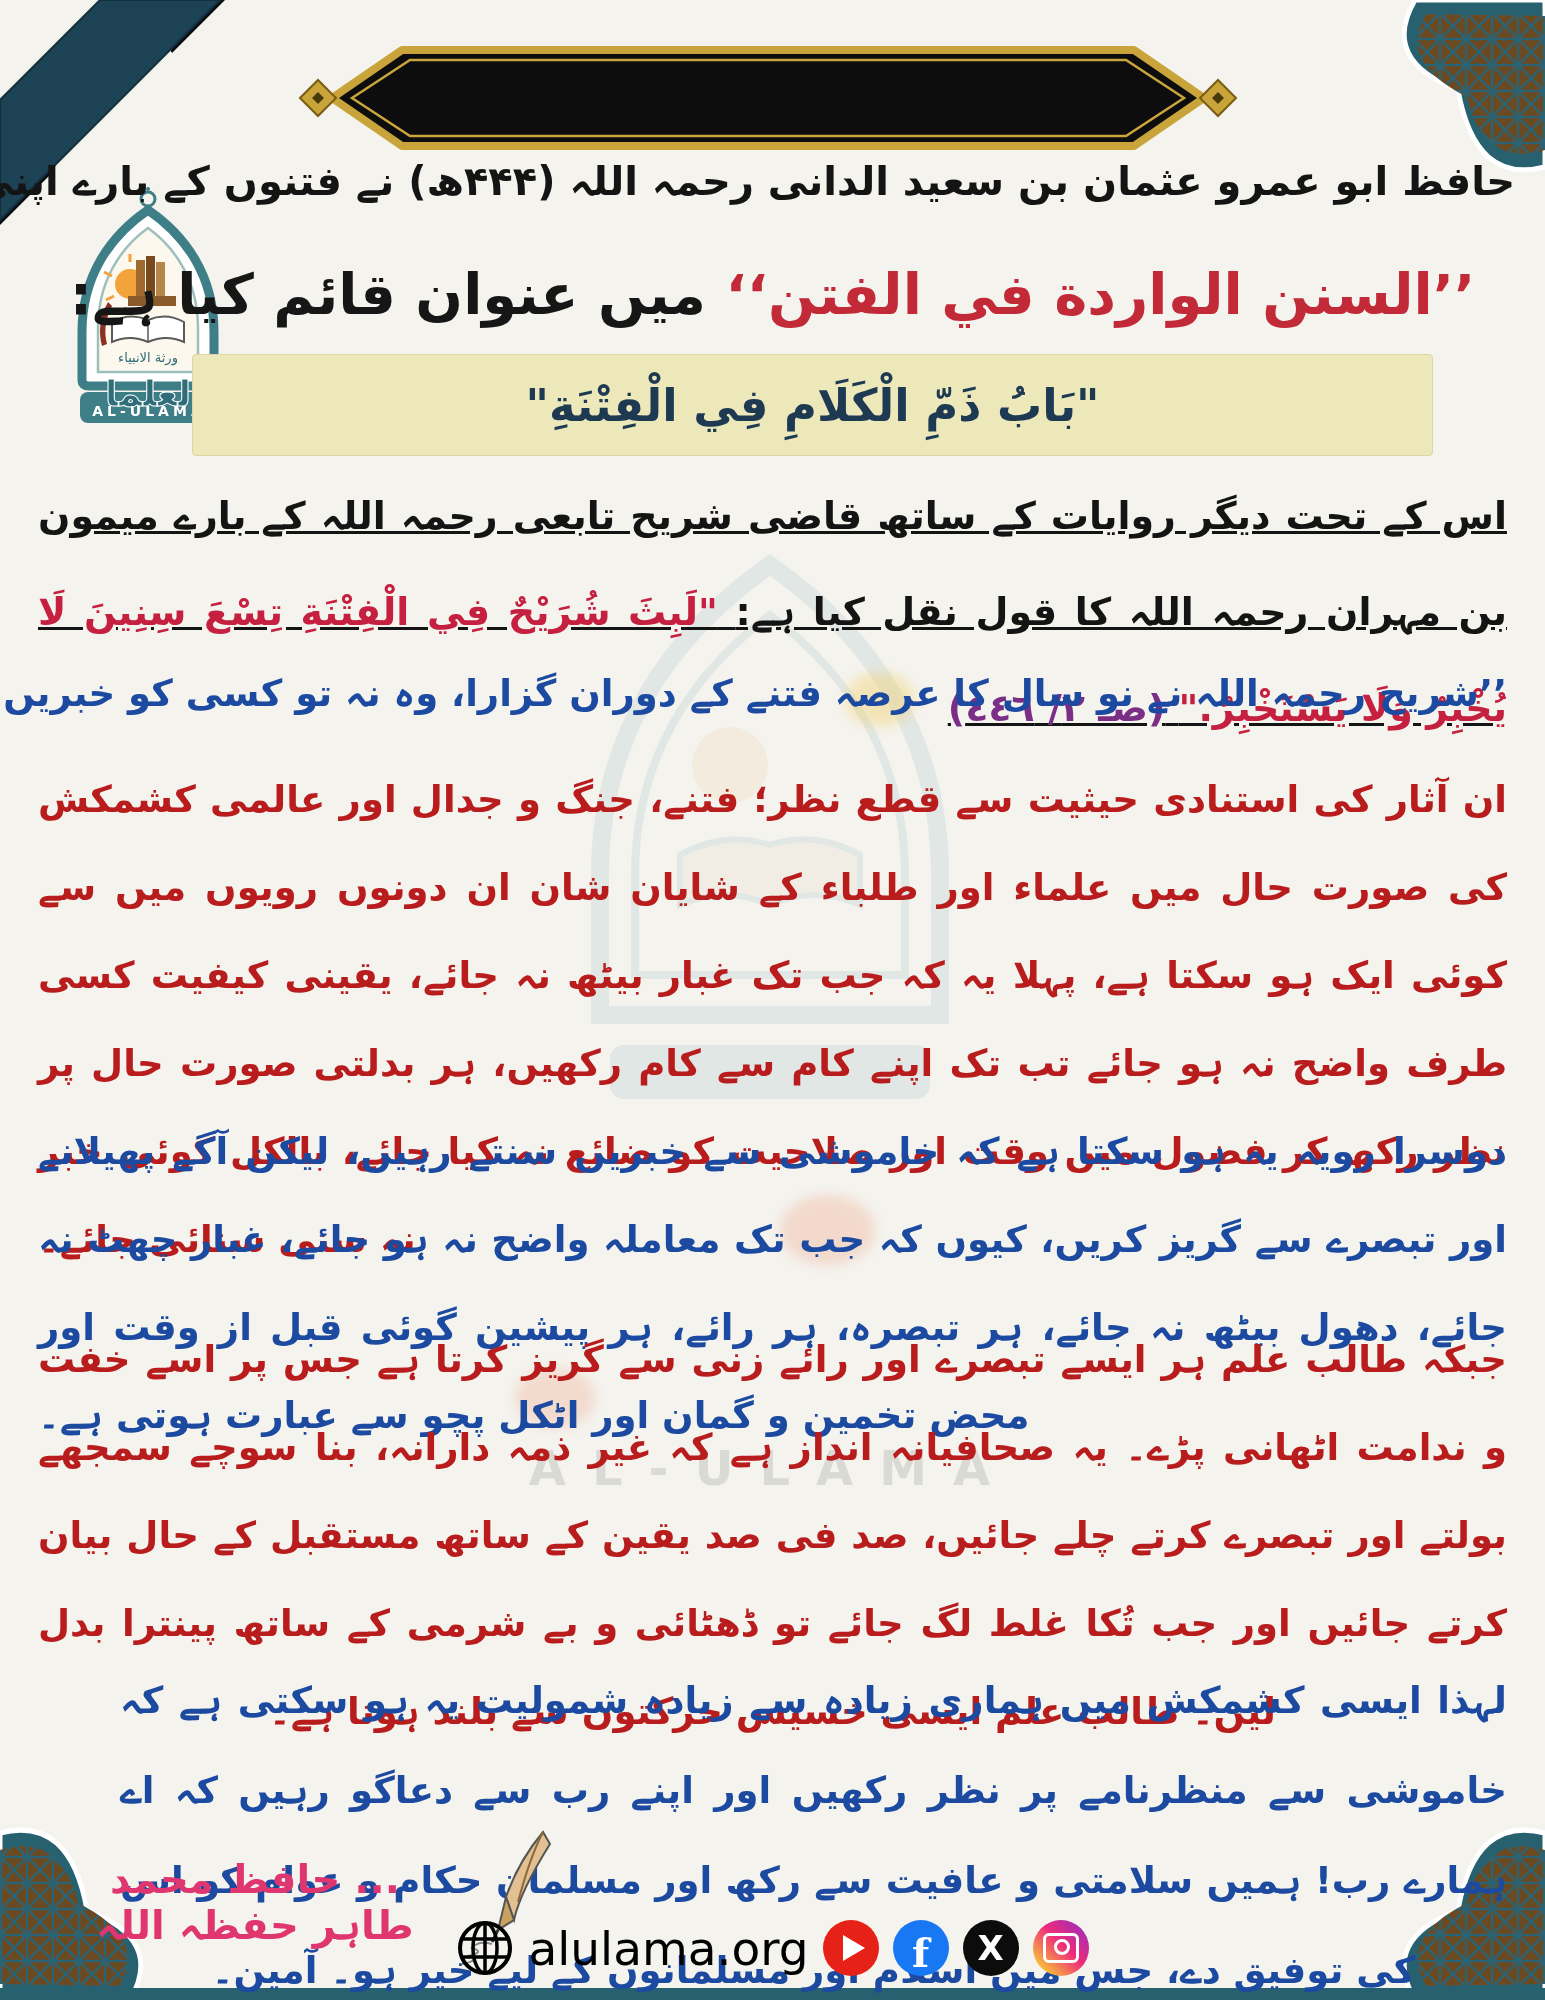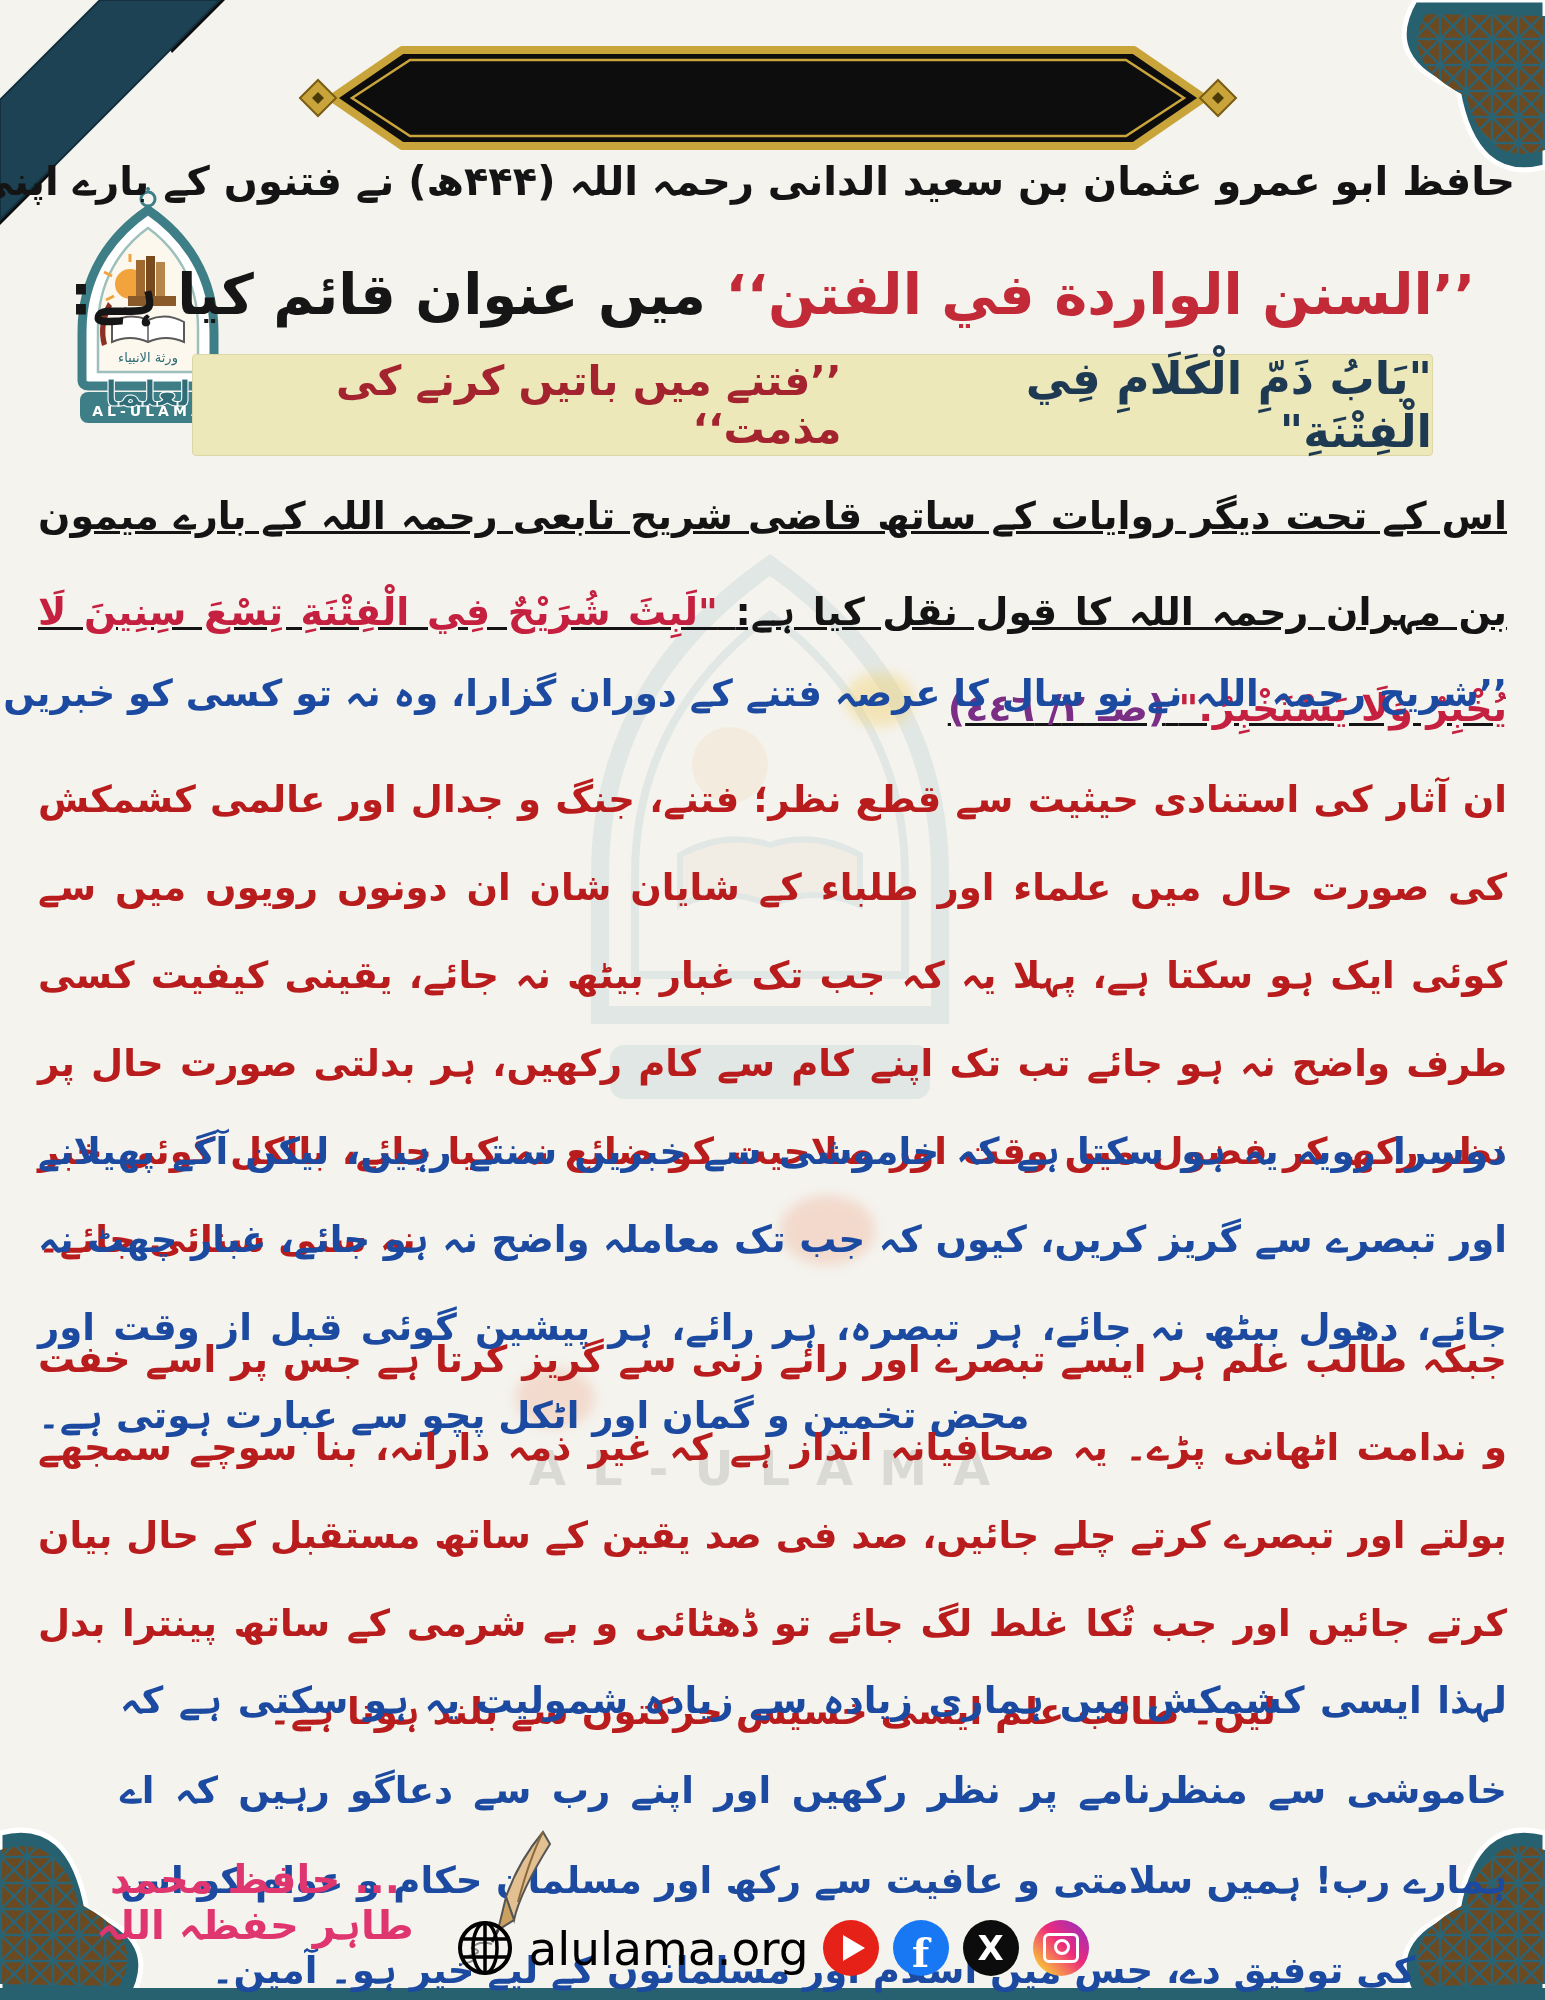--- a/index.html
+++ b/index.html
@@ -159,21 +159,20 @@
 
   <div class="txt intro1">حافظ ابو عمرو عثمان بن سعید الدانی رحمہ اللہ (۴۴۴ھ) نے فتنوں کے بارے اپنی مستقل تصنیف</div>
   <div class="txt intro2">
     <span class="bk">’’السنن الواردة في الفتن‘‘</span>
     <span> </span>
     <span class="tail">میں عنوان قائم کیا ہے:</span>
   </div>
 
   <div class="bab-box">
     <span class="bab-ar">"بَابُ ذَمِّ الْكَلَامِ فِي الْفِتْنَةِ"</span>
-    <span class="bab-ur">’’فتنے میں باتیں کرنے کی مذمت‘‘</span>
   </div>
 
   <div class="txt narr">
     <span>اس کے تحت دیگر روایات کے ساتھ قاضی شریح تابعی رحمہ اللہ کے بارے میمون بن مہران رحمہ اللہ کا قول نقل کیا ہے:</span>
     <span> </span>
     <span class="ar">"لَبِثَ شُرَيْحٌ فِي الْفِتْنَةِ تِسْعَ سِنِينَ لَا يُخْبِرُ وَلَا يَسْتَخْبِرُ."</span>
     <span> </span>
     <span class="ref">(صـ ۲/ ٤٤٦)</span>
   </div>
   <div class="txt transl">’’شریح رحمہ اللہ نے نو سال کا عرصہ فتنے کے دوران گزارا، وہ نہ تو کسی کو خبریں سناتے اور نہ خبریں لیتے۔‘‘</div>

